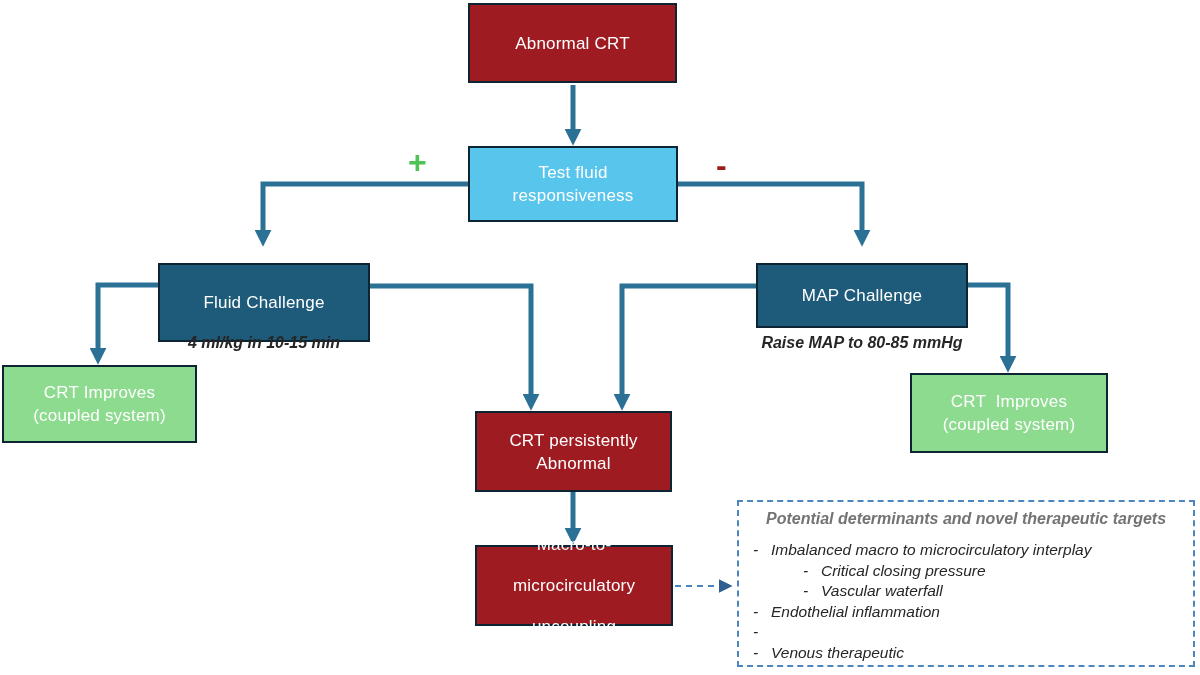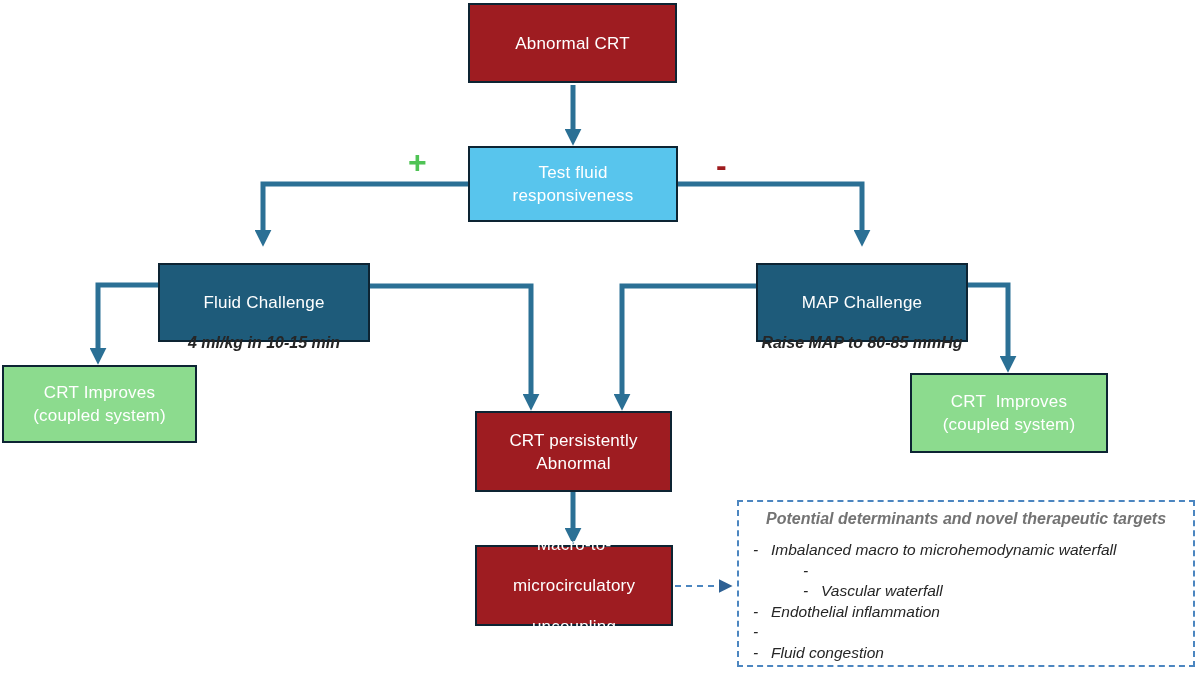--- a/index.html
+++ b/index.html
@@ -90,21 +90,21 @@
   </div>
 
   <div class="sign plus" style="left:408px;top:147px;">+</div>
   <div class="sign minus" style="left:716px;top:150px;">-</div>
 
   <div class="box blue-dark" style="left:158px;top:247px;width:212px;height:79px;">
     <span>Fluid Challenge</span>
   </div>
   <div class="note" style="left:158px;top:334px;width:212px;">4 ml/kg in 10-15 min</div>
 
-  <div class="box blue-dark" style="left:756px;top:247px;width:212px;height:79px;">
+  <div class="box blue-dark" style="left:756px;top:247px;width:212px;height:65px;">
     <span>MAP Challenge</span>
   </div>
   <div class="note" style="left:744px;top:334px;width:236px;">Raise MAP to 80-85 mmHg</div>
 
   <div class="box green" style="left:2px;top:365px;width:195px;height:78px;">
     <span>CRT Improves</span>
     <span>(coupled system)</span>
   </div>
 
   <div class="box green" style="left:910px;top:373px;width:198px;height:80px;">
@@ -121,36 +121,37 @@
     <span>Macro-to-</span>
     <span>microcirculatory</span>
     <span>uncoupling</span>
   </div>
 
   <div id="panel">
     <div class="title">Potential determinants and novel therapeutic targets</div>
     <div class="list">
       <div class="row lvl1">
         <span class="marker">-</span>
-        <span>Imbalanced macro to microhemodynamic waterfall</span>
+        <span>Imbalanced macro to microcirculatory interplay</span>
       </div>
       <div class="row lvl2">
         <span class="marker">-</span>
+        <span>Critical closing pressure</span>
       </div>
       <div class="row lvl2">
         <span class="marker">-</span>
         <span>Vascular waterfall</span>
       </div>
       <div class="row lvl1">
         <span class="marker">-</span>
         <span>Endothelial inflammation</span>
       </div>
       <div class="row lvl1">
         <span class="marker">-</span>
       </div>
       <div class="row lvl1">
         <span class="marker">-</span>
-        <span>Fluid congestion</span>
+        <span>Venous therapeutic</span>
       </div>
     </div>
   </div>
 
 </div>
 
 </body></html>

